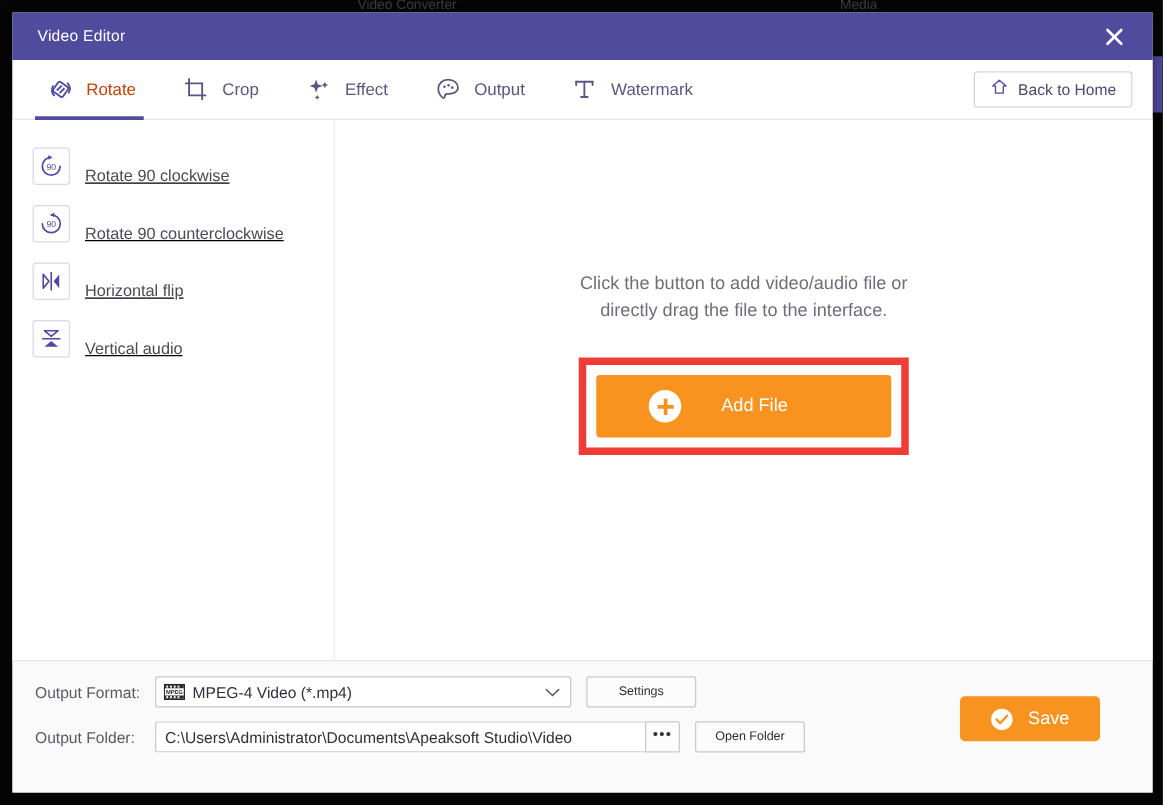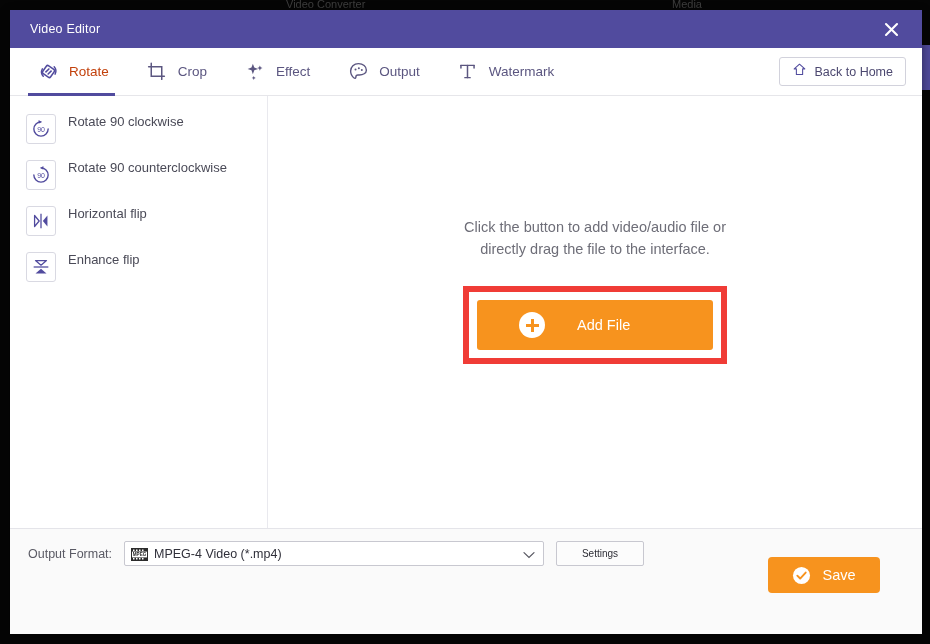--- a/index.html
+++ b/index.html
@@ -144,24 +144,25 @@
 
   #sidebar {
     width: 258px;
     flex: 0 0 258px;
     border-right: 1px solid #e9e9ee;
     padding-top: 18px;
     background: #ffffff;
   }
   .sidebar-item {
     display: flex;
-    align-items: flex-start;
+    align-items: flex-end;
     height: 34px;
     margin: 0 0 12px 16px;
     cursor: pointer;
+    text-decoration: underline;
   }
   .sidebar-icon-box {
     width: 30px; height: 30px;
     flex: 0 0 30px;
     border: 1px solid #d9d9e2;
     border-radius: 3px;
     display: flex; align-items: center; justify-content: center;
     background: #ffffff;
   }
   .sidebar-label {
@@ -259,21 +260,21 @@
     flex: 0 0 96px;
     font-size: 12.5px;
     color: #5a5a64;
   }
   .field-control {
     display: flex;
     align-items: center;
   }
 
   #output-format-select {
-    width: 420px;
+    width: 333px;
     height: 25px;
     border: 1px solid #c8c8d0;
     border-radius: 2px;
     background: #ffffff;
     display: flex;
     align-items: center;
     padding: 0 6px;
     cursor: pointer;
     position: relative;
   }
@@ -500,21 +501,21 @@
       </div>
 
       <div class="sidebar-item">
         <span class="sidebar-icon-box">
           <svg width="22" height="22" viewBox="0 0 24 24" aria-hidden="true">
             <path d="M6 5 L12 10 L18 5 Z" stroke="#514b9e" stroke-width="1.4" fill="none" stroke-linejoin="round"></path>
             <line x1="4" y1="12" x2="20" y2="12" stroke="#514b9e" stroke-width="1.4"></line>
             <path d="M6 19 L12 14 L18 19 Z" fill="#514b9e"></path>
           </svg>
         </span>
-        <span class="sidebar-label">Enhance flip</span>
+        <span class="sidebar-label">Vertical audio</span>
       </div>
     </div>
 
     <div id="canvas-area">
       <div id="drop-hint">
         <div>Click the button to add video/audio file or</div>
         <div>directly drag the file to the interface.</div>
       </div>
 
       <div id="add-file-highlight">
@@ -556,20 +557,28 @@
             <span id="format-chevron-icon">
               <svg width="12" height="8" viewBox="0 0 12 8" aria-hidden="true">
                 <path d="M1 1.6 L6 6.4 L11 1.6" stroke="#55555f" stroke-width="1.2" fill="none" stroke-linecap="round"></path>
               </svg>
             </span>
           </span>
           <button class="side-button">Settings</button>
         </span>
       </div>
 
+      <div class="field-row">
+        <span class="field-label">Output Folder:</span>
+        <span class="field-control">
+          <span id="output-folder-input">C:\Users\Administrator\Documents\Apeaksoft Studio\Video</span>
+          <span id="browse-button">•••</span>
+          <button class="side-button">Open Folder</button>
+        </span>
+      </div>
     </div>
 
     <div id="action-buttons">
       <div class="action-button" id="save-button">
         <span class="action-icon">
           <svg width="19" height="19" viewBox="0 0 20 20" aria-hidden="true">
             <circle cx="10" cy="10" r="9" fill="#ffffff"></circle>
             <path d="M5.6 10.2 L8.6 13.2 L14.4 6.9" stroke="#f7931e" stroke-width="2" fill="none" stroke-linecap="round" stroke-linejoin="round"></path>
           </svg>
         </span>

